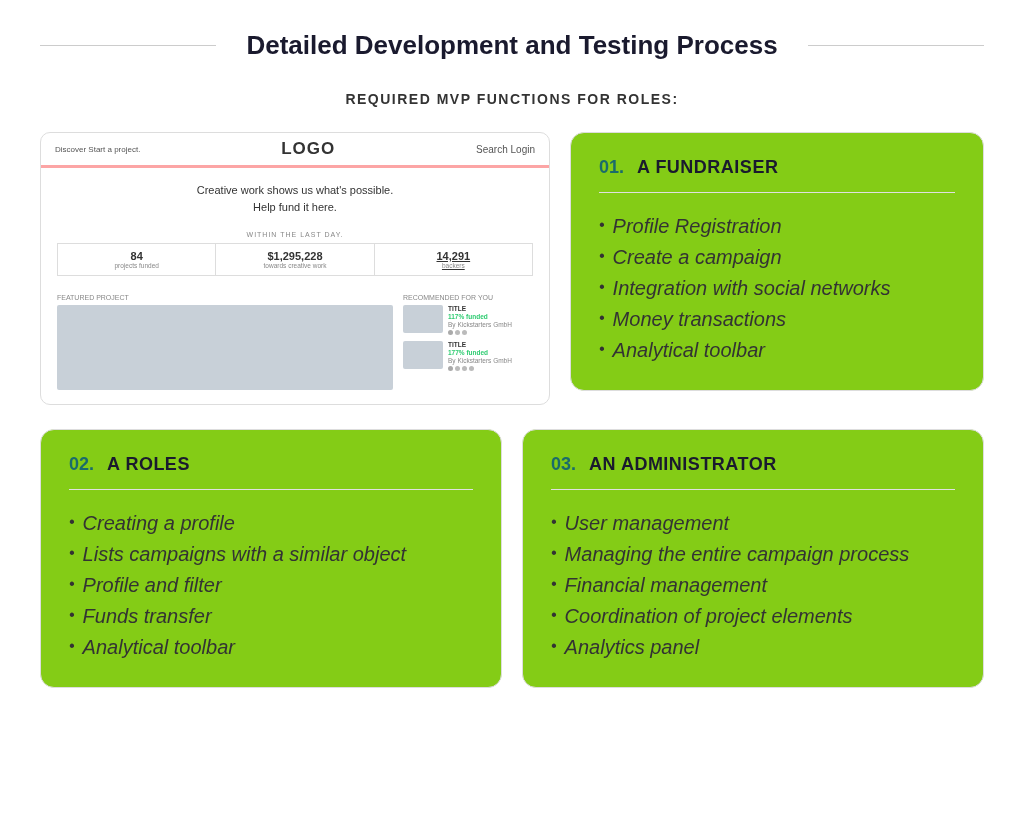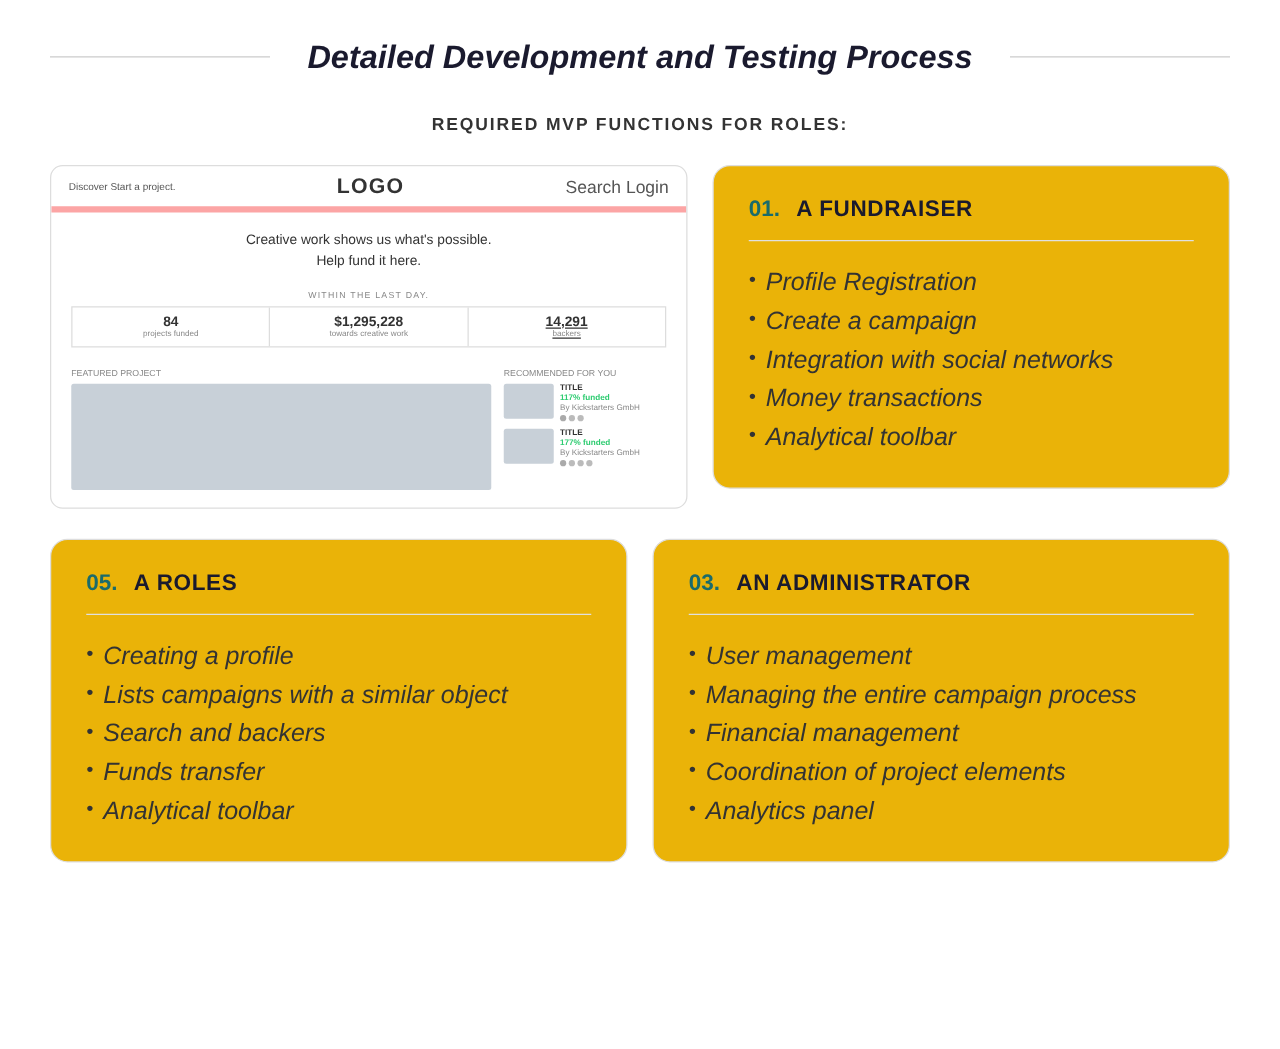--- a/index.html
+++ b/index.html
@@ -17,21 +17,20 @@
       text-align: center;
       margin-bottom: 30px;
       position: relative;
     }
     .header-line {
       display: flex;
       align-items: center;
       justify-content: center;
       gap: 20px;
       margin-bottom: 0;
-      font-style: italic;
     }
     .header-line::before,
     .header-line::after {
       content: '';
       flex: 1;
       height: 1px;
       background: #ccc;
     }
     .page-title {
       font-size: 26px;
@@ -65,28 +64,28 @@
       border-radius: 10px;
       padding: 0;
       overflow: hidden;
       background: #fff;
     }
     .mockup-nav {
       display: flex;
       justify-content: space-between;
       align-items: center;
       padding: 6px 14px;
-      border-bottom: 5px solid #fca5a5;
+      border-bottom: 3px solid #fca5a5;
       font-size: 8px;
       color: #555;
       text-align: right;
     }
     .mockup-nav-left { font-size: 8px; color: #555; }
     .mockup-nav-logo { font-weight: 700; font-size: 17px; letter-spacing: 1px; color: #333; }
-    .mockup-nav-right { font-size: 14px; color: #555; }
+    .mockup-nav-right { font-size: 10px; color: #555; }
 
     .mockup-categories {
       display: flex;
       justify-content: center;
       gap: 12px;
       padding: 5px 10px;
       border-bottom: 1px solid #eee;
       font-size: 7.5px;
       color: #555;
     }
@@ -148,21 +147,21 @@
     .mockup-rec-sub { color: #888; margin-bottom: 2px; }
     .mockup-dots { display: flex; gap: 2px; }
     .mockup-dot { width: 5px; height: 5px; border-radius: 50%; background: #bbb; }
     .mockup-dot.active { background: #aaa; }
 
     
     .role-card {
       border: 1px solid #ddd;
       border-radius: 14px;
       padding: 24px 28px;
-      background: #eab308;
+      background: #84cc16;
     }
     .role-card-title {
       font-size: 18px;
       font-weight: 700;
       color: #1a6b6b;
       margin-bottom: 18px;
       padding-bottom: 14px;
       border-bottom: 1px solid #e0e0e0;
     }
     .role-card-num {
@@ -311,32 +310,32 @@
         </li>
     </ul>
   </div>
 
 </div>
 
 <div class="bottom-section">
 
   <div class="role-card bottom-card">
     <div class="role-card-title">
-      <span class="role-card-num">05.</span>
+      <span class="role-card-num">02.</span>
       <span class="role-card-name">A ROLES</span>
     </div>
     <ul>
       <li>
           <span>Creating a profile</span>
         </li>
       <li>
           <span>Lists campaigns with a similar object</span>
         </li>
       <li>
-          <span>Search and backers</span>
+          <span>Profile and filter</span>
         </li>
       <li>
           <span>Funds transfer</span>
         </li>
       <li>
           <span>Analytical toolbar</span>
         </li>
     </ul>
   </div>
 

